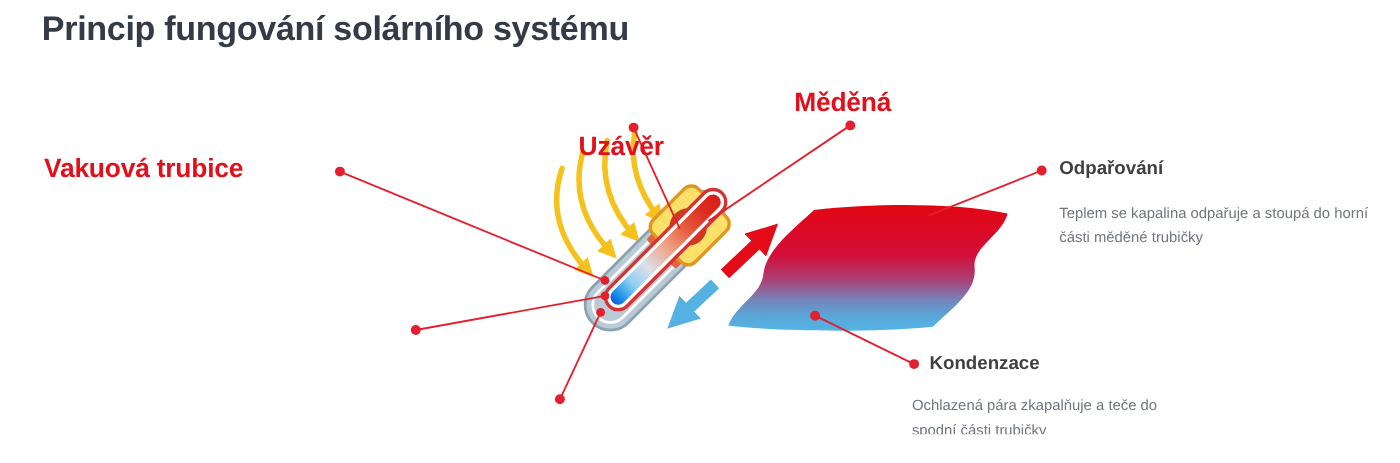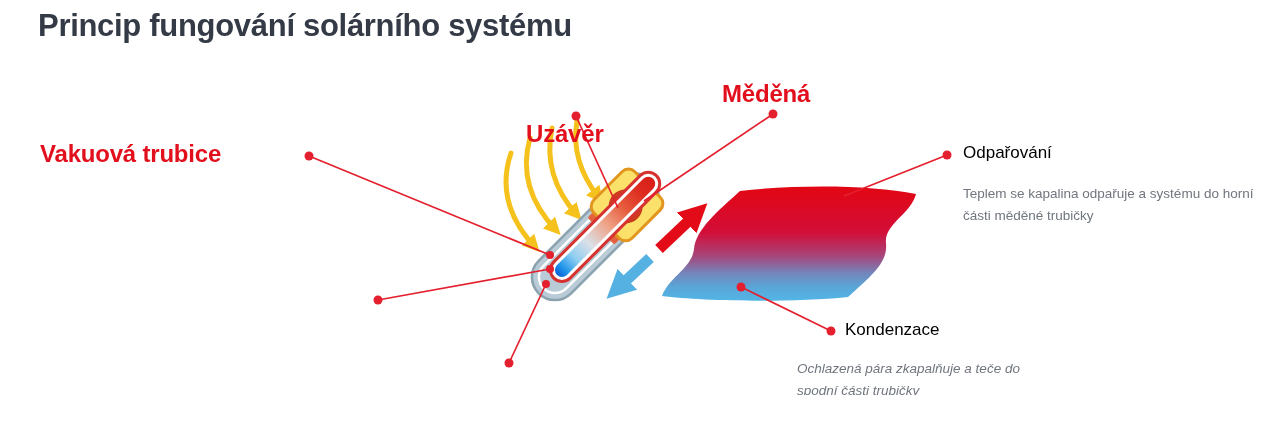--- a/index.html
+++ b/index.html
@@ -37,35 +37,35 @@
     letter-spacing: -0.2px;
   }
   .lbl-uzaver      { left: 526px; top: 80px; margin-top: 40px; }
   .lbl-sberac      { left: 722px; top: 80px; }
   .lbl-vakuova     { left: 40px;  top: 140px; width: 253px; text-align: left; }
   .lbl-medena      { left: 38px;  top: 283px; }
   .lbl-teplonosna  { left: 406px; top: 366px; }
   .process-title {
     position: absolute;
     font-size: 17px;
-    font-weight: 400;
-    color: #000000;
+    font-weight: 700;
+    color: #404040;
     white-space: nowrap;
   }
   .proc-odparovani { left: 963px; top: 143px; }
   .proc-kondenzace { left: 845px; top: 320px; }
   .process-desc {
     position: absolute;
     font-size: 13.5px;
     font-weight: 400;
     line-height: 1.62;
     color: #70757e;
   }
   .desc-odparovani { left: 963px; top: 183px; width: 292px; }
-  .desc-kondenzace { left: 797px; top: 358px; width: 262px; font-style: italic; }
+  .desc-kondenzace { left: 829px; top: 358px; width: 262px; }
 </style>
 </head>
 <body>
 
 <div class="stage">
 
   <svg class="diagram-svg" viewBox="0 0 1273 421" aria-hidden="true">
     <defs>
       <linearGradient id="pipeGrad" x1="0" y1="0" x2="1" y2="0">
         <stop offset="0" stop-color="#0b5fd7"></stop>
@@ -159,19 +159,19 @@
   <div class="part-label lbl-uzaver">Uzávěr</div>
 
   <div class="part-label lbl-sberac">Měděná</div>
 
   <div class="part-label lbl-vakuova">Vakuová trubice</div>
 
 
 
   <div class="process-title proc-odparovani">Odpařování</div>
 
-  <div class="process-desc desc-odparovani">Teplem se kapalina odpařuje a systému do horní části měděné trubičky</div>
+  <div class="process-desc desc-odparovani">Teplem se kapalina odpařuje a stoupá do horní části měděné trubičky</div>
 
   <div class="process-title proc-kondenzace">Kondenzace</div>
 
   <div class="process-desc desc-kondenzace">Ochlazená pára zkapalňuje a teče do spodní části trubičky</div>
 
 </div>
 
 </body></html>

